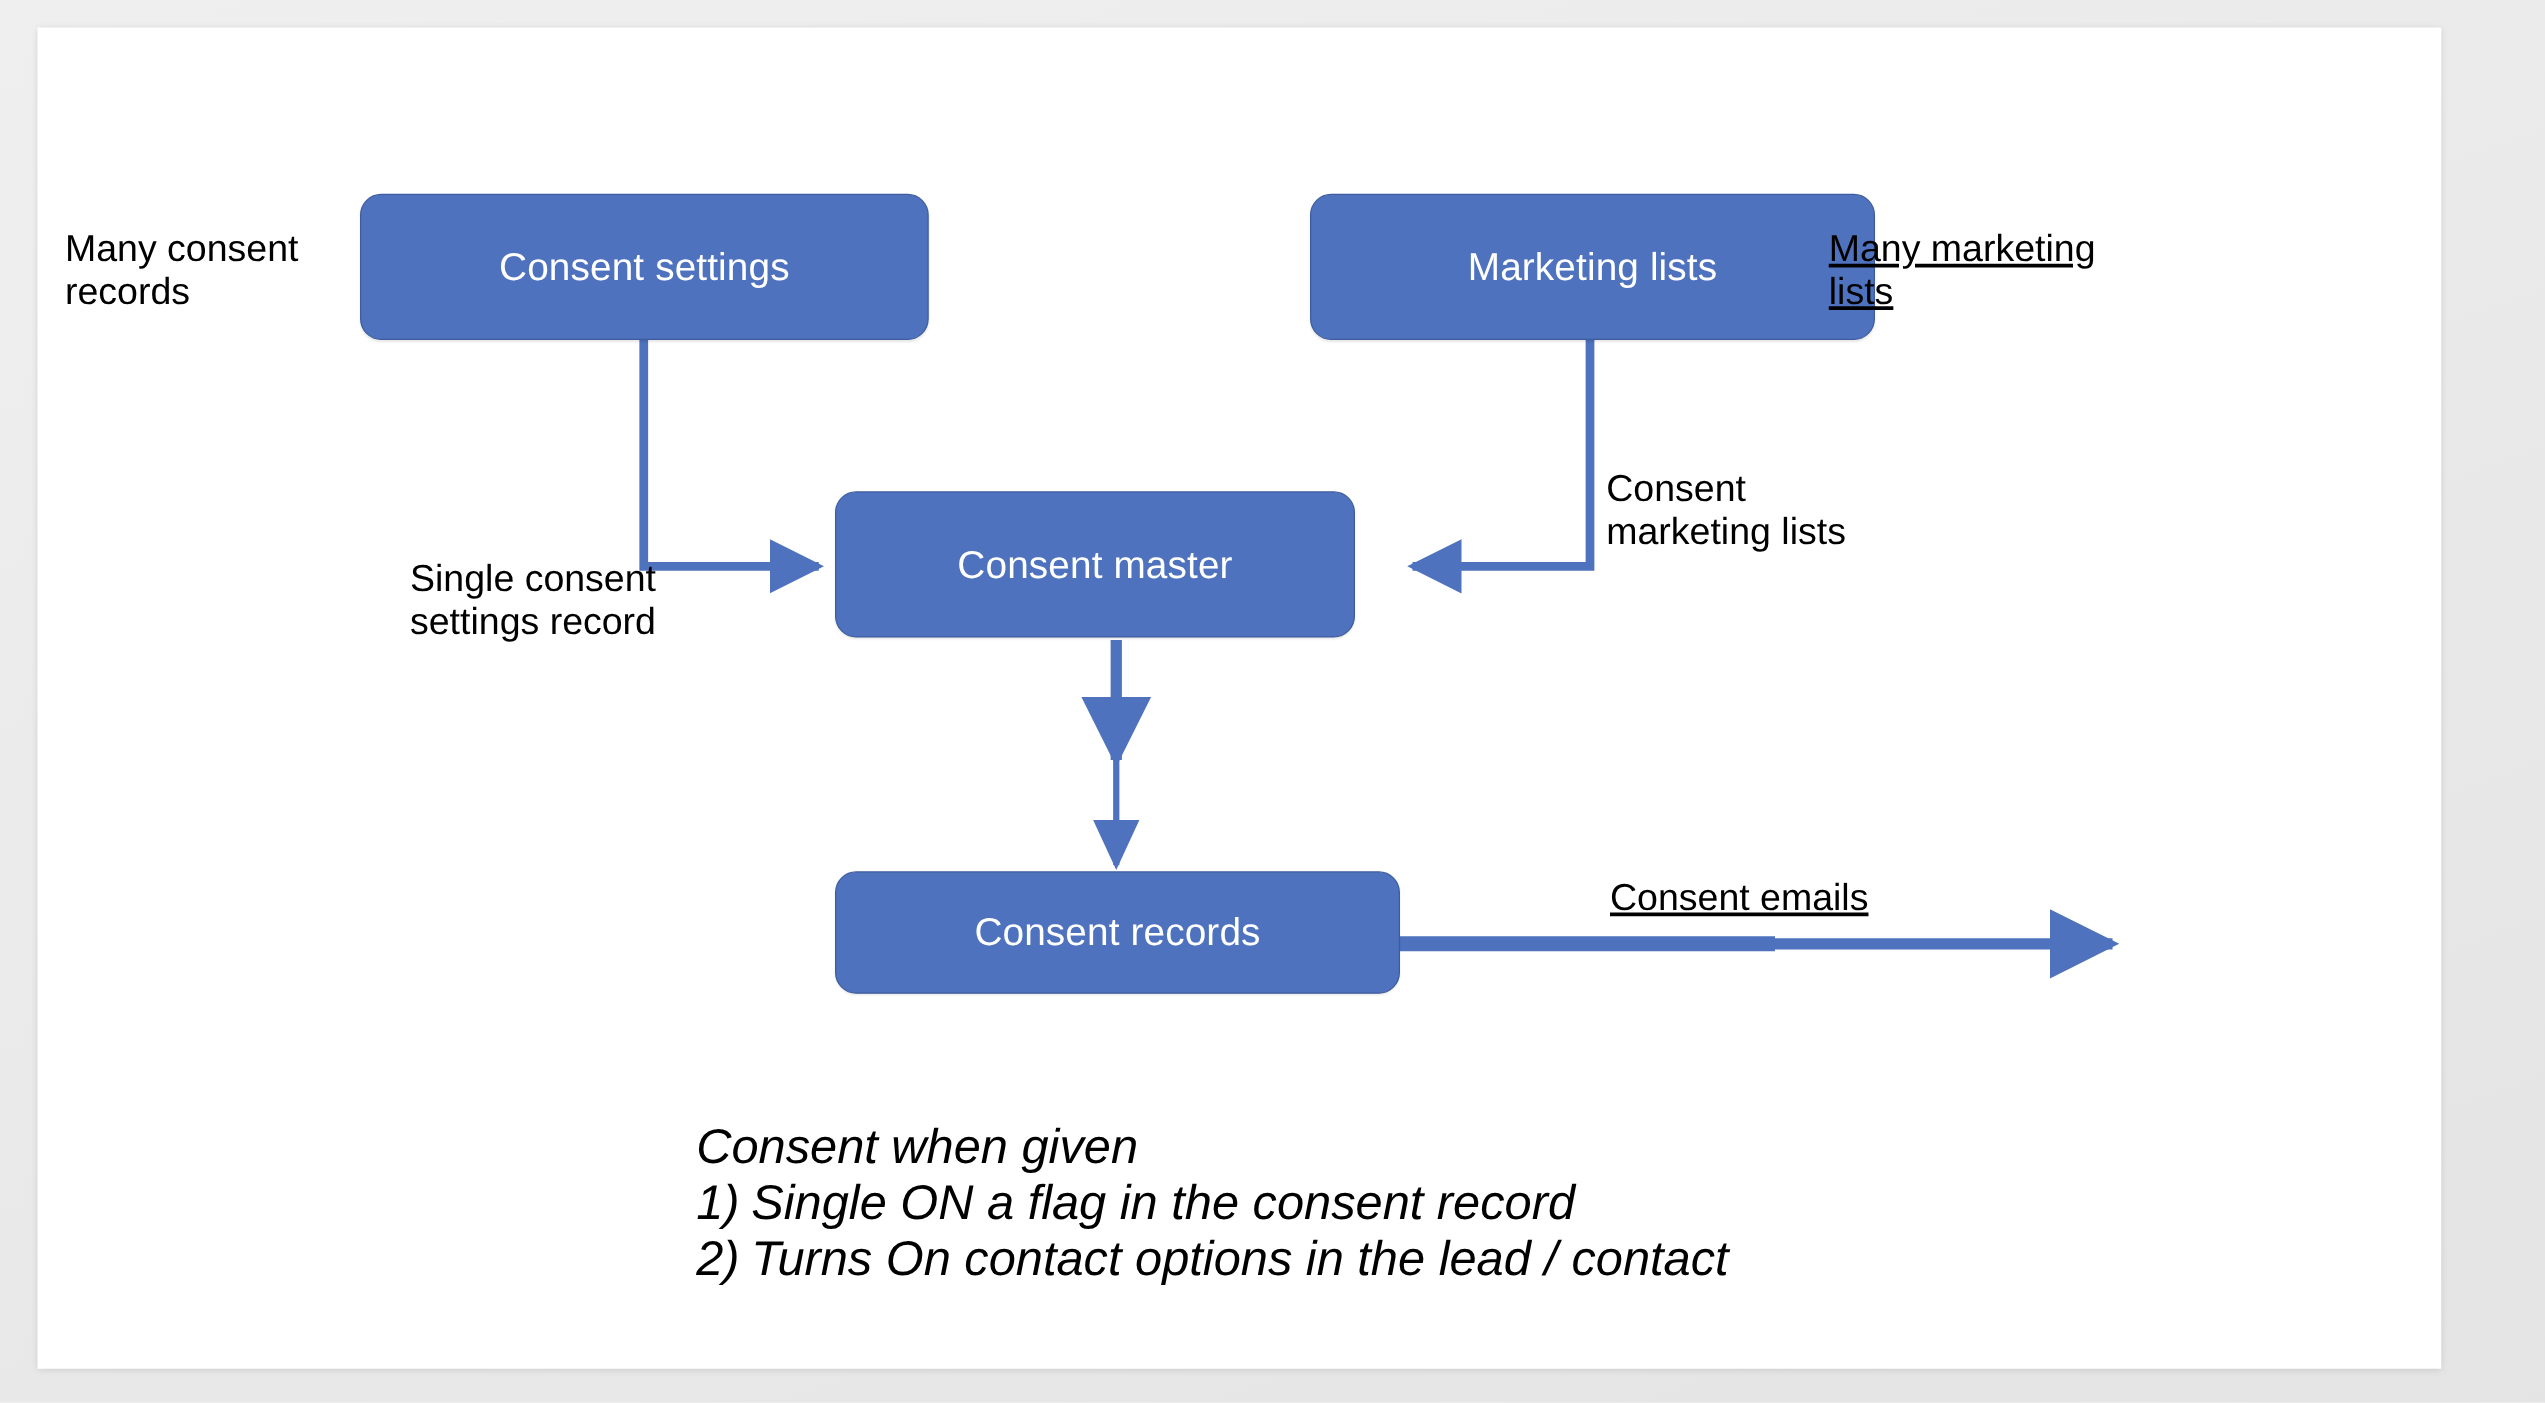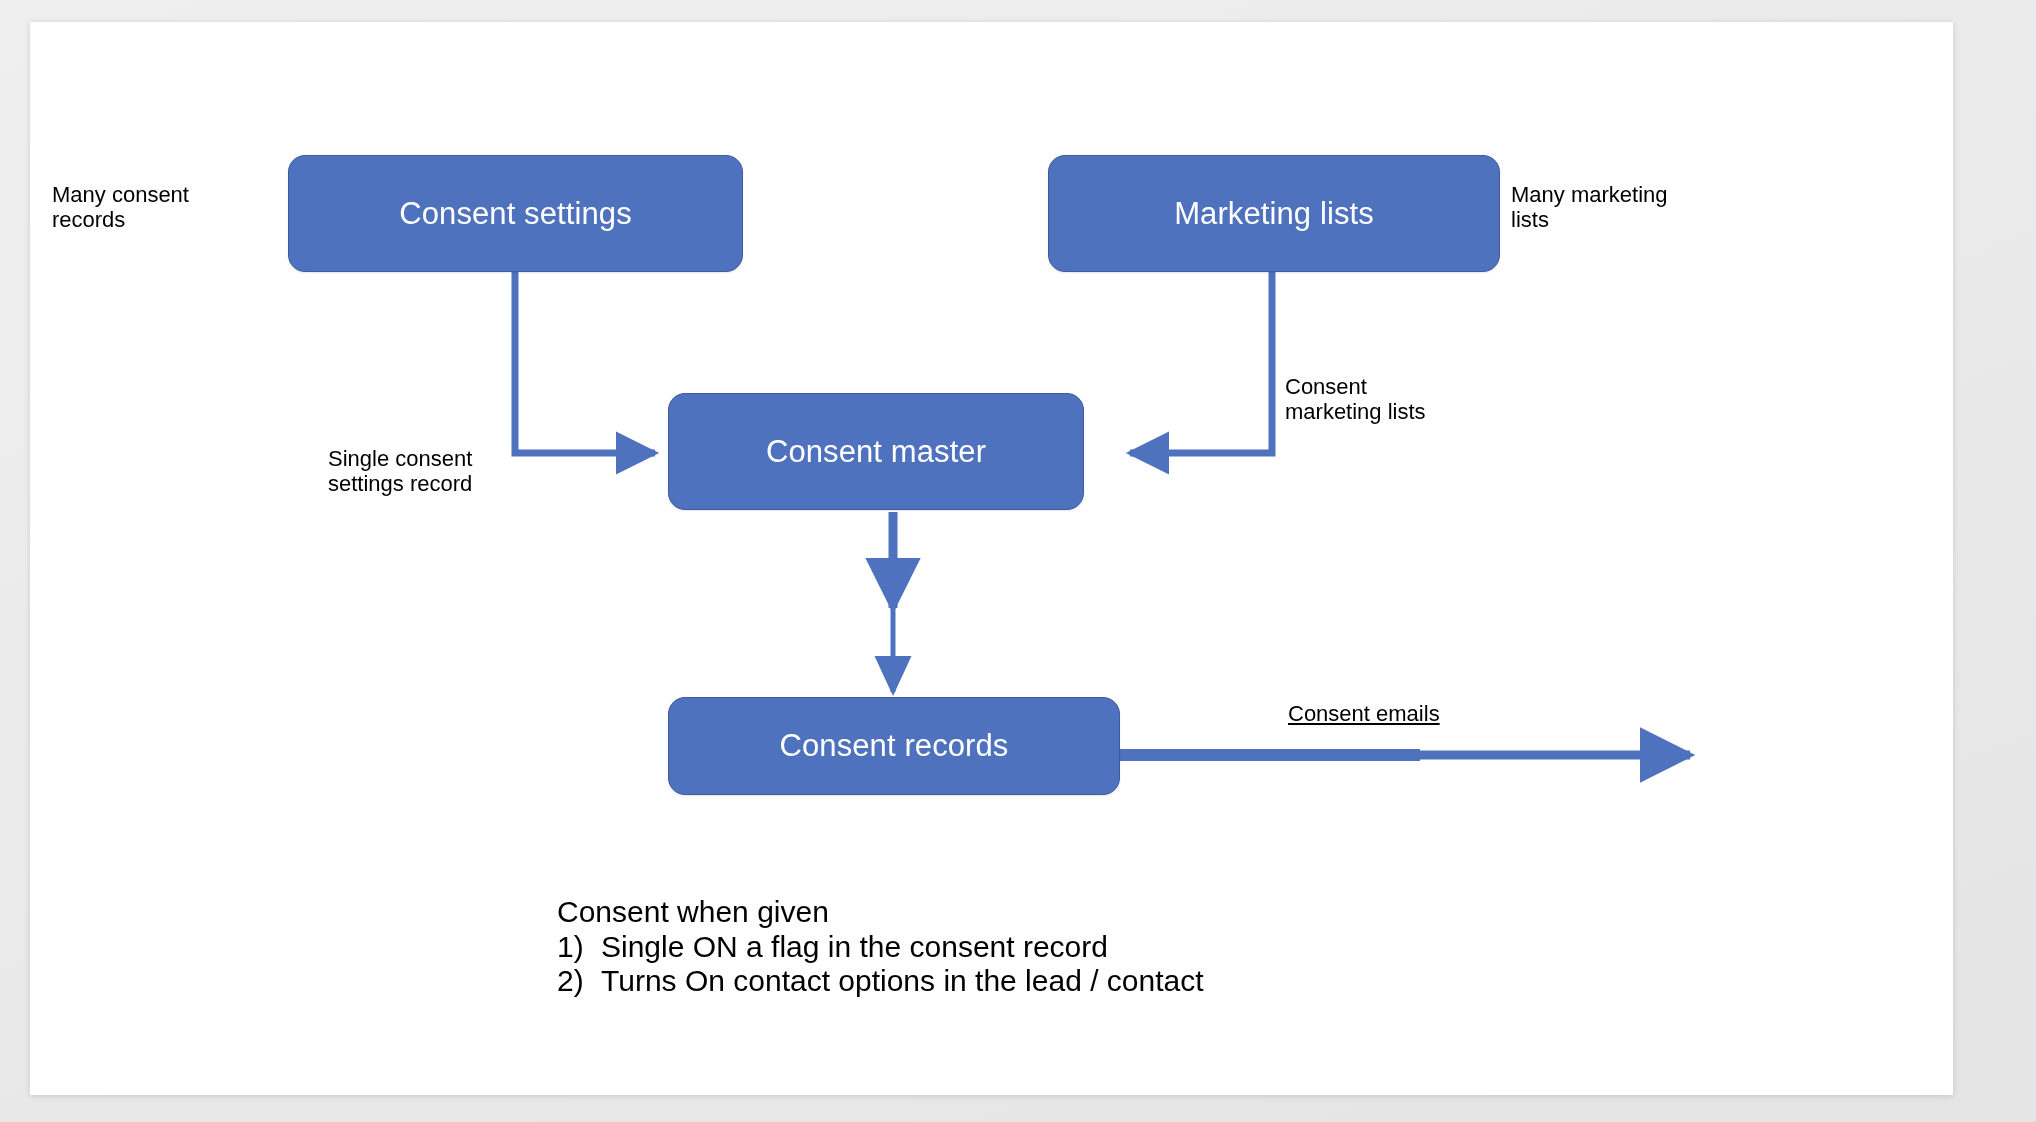--- a/index.html
+++ b/index.html
@@ -58,29 +58,30 @@
     color: #ffffff;
     font-size: 31px;
     line-height: 1.15;
     letter-spacing: 0.1px;
     text-align: left;
     white-space: nowrap;
   }
   .anno {
     position: absolute;
     color: #000000;
-    font-size: 22px;
+    font-size: 30px;
     line-height: 1.12;
     white-space: pre-line;
   }
   .note-block {
     position: absolute;
     color: #000000;
-    font-size: 30px;
+    font-size: 39px;
     line-height: 1.155;
+    font-style: italic;
   }
   .note-heading { white-space: nowrap; }
   .note-list {
     list-style: none;
     margin: 0;
     padding: 0;
   }
   .note-list li {
     display: flex;
     white-space: nowrap;
@@ -138,21 +139,21 @@
       <span class="node-label">Consent master</span>
     </div>
 
     <div class="node" style="left:668px; top:697px; width:452px; height:98px;">
       <span class="node-label">Consent records</span>
     </div>
 
     <div class="anno" style="left:52px; top:183px; width:230px;">Many consent
 records</div>
 
-    <div class="anno" style="left:1511px; top:183px; width:260px;">Many marketing
+    <div class="anno" style="left:1463px; top:183px; width:260px;text-decoration:underline;">Many marketing
 lists</div>
 
     <div class="anno" style="left:328px; top:447px; width:280px;">Single consent
 settings record</div>
 
     <div class="anno" style="left:1285px; top:375px; width:280px;">Consent
 marketing lists</div>
 
 
     <div class="anno" style="left:1288px; top:702px; width:300px;text-decoration:underline;">Consent emails</div>

